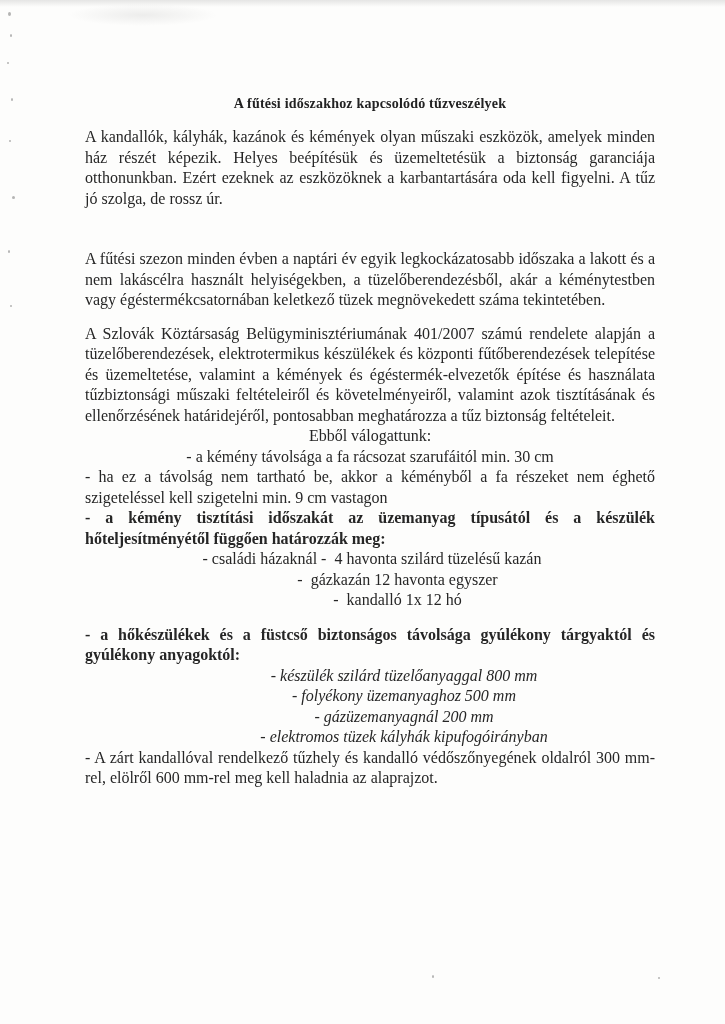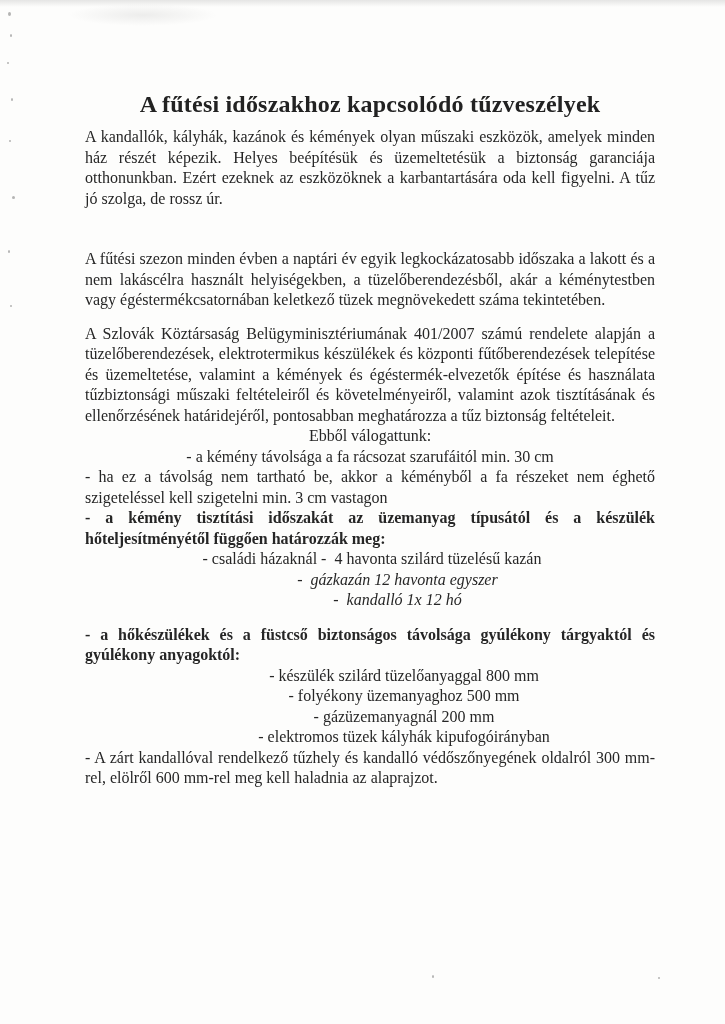--- a/index.html
+++ b/index.html
@@ -39,21 +39,21 @@
     pointer-events: none;
   }
   .content {
     position: absolute;
     top: 0; left: 0;
     width: 725px;
     padding: 91px 70px 0 85px;
     box-sizing: border-box;
   }
   .title {
-    font-size: 24px;
+    font-size: 14px;
     font-weight: bold;
     text-align: center;
     line-height: 26px;
     letter-spacing: 0.2px;
     color: #222;
   }
   .subtitle {
     font-size: 17.5px;
     font-weight: bold;
     text-align: center;
@@ -73,22 +73,22 @@
   .mt-para  { margin-top: 10px; }
   .mt-para2 { margin-top: 13px; }
   .mt-sel   { margin-top: 10px; }
   .mt-dist  { margin-top: 14px; }
   .line {
     margin: 0;
     white-space: pre-wrap;
     text-align: center;
   }
   .bold { font-weight: bold; }
-  .indent-family { margin-left: 55px; font-style: italic; }
-  .indent-dist   { margin-left: 68px; }
+  .indent-family { margin-left: 55px; }
+  .indent-dist   { margin-left: 68px; font-style: italic; }
   .indent-dist2  { margin-left: 182px; }
   .lead-space { padding-left: 4px; }
 </style>
 </head>
 <body>
 
 <div class="page">
 
   <div class="scan-band"></div>
   <div class="scan-smudge"></div>
@@ -107,21 +107,21 @@
   <div class="content body-text">
 
     <div class="title">A fűtési időszakhoz kapcsolódó tűzveszélyek</div>
 
     <p class="para mt-para">A kandallók, kályhák, kazánok és kémények olyan műszaki eszközök, amelyek minden ház részét képezik. Helyes beépítésük és üzemeltetésük a biztonság garanciája otthonunkban. Ezért ezeknek az eszközöknek a karbantartására oda kell figyelni. A tűz jó szolga, de rossz úr.</p>
     <p class="para mt-first">A fűtési szezon minden évben a naptári év egyik legkockázatosabb időszaka a lakott és a nem lakáscélra használt helyiségekben,  a  tüzelőberendezésből, akár a kéménytestben vagy égéstermékcsatornában keletkező tüzek megnövekedett száma tekintetében.</p>
     <p class="para mt-para2">A Szlovák Köztársaság Belügyminisztériumának 401/2007 számú rendelete alapján a tüzelőberendezések, elektrotermikus készülékek és központi fűtőberendezések telepítése és üzemeltetése, valamint a kémények és égéstermék-elvezetők építése és használata tűzbiztonsági műszaki feltételeiről és követelményeiről, valamint azok tisztításának és ellenőrzésének határidejéről, pontosabban meghatározza a tűz  biztonság feltételeit.</p>
 
     <p class="line mt-sel">Ebből válogattunk:</p>
     <p class="line">- a kémény távolsága a fa rácsozat szarufáitól min. 30 cm</p>
-    <p class="para">- ha ez a távolság nem tartható be, akkor a kéményből a fa részeket nem éghető szigeteléssel kell szigetelni min. 3 cm vastagon</p>
+    <p class="para">- ha ez a távolság nem tartható be, akkor a kéményből a fa részeket nem éghető szigeteléssel kell szigetelni min. 9 cm vastagon</p>
 
     <p class="para bold">-   a kémény tisztítási időszakát az üzemanyag típusától és a készülék hőteljesítményétől függően határozzák meg:</p>
     <p class="line lead-space">- családi házaknál -  4 havonta szilárd tüzelésű kazán</p>
     <p class="line indent-family">-  gázkazán 12 havonta egyszer</p>
     <p class="line indent-family">-  kandalló 1x 12 hó</p>
 
     <p class="para bold mt-dist">- a hőkészülékek és a füstcső biztonságos távolsága gyúlékony tárgyaktól és gyúlékony anyagoktól:</p>
     <p class="line indent-dist">- készülék szilárd tüzelőanyaggal 800 mm</p>
     <p class="line indent-dist">- folyékony üzemanyaghoz 500 mm</p>
     <p class="line indent-dist">- gázüzemanyagnál 200 mm</p>

